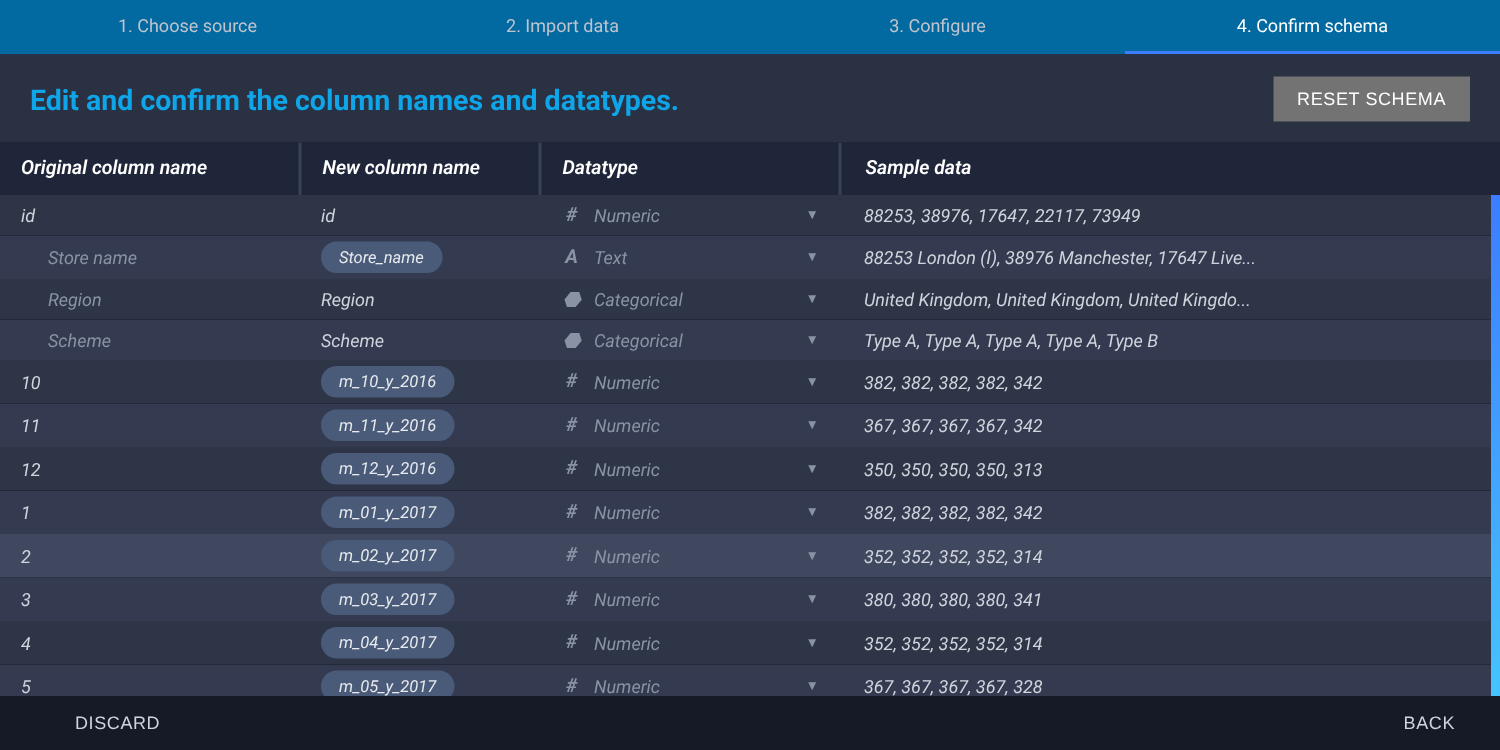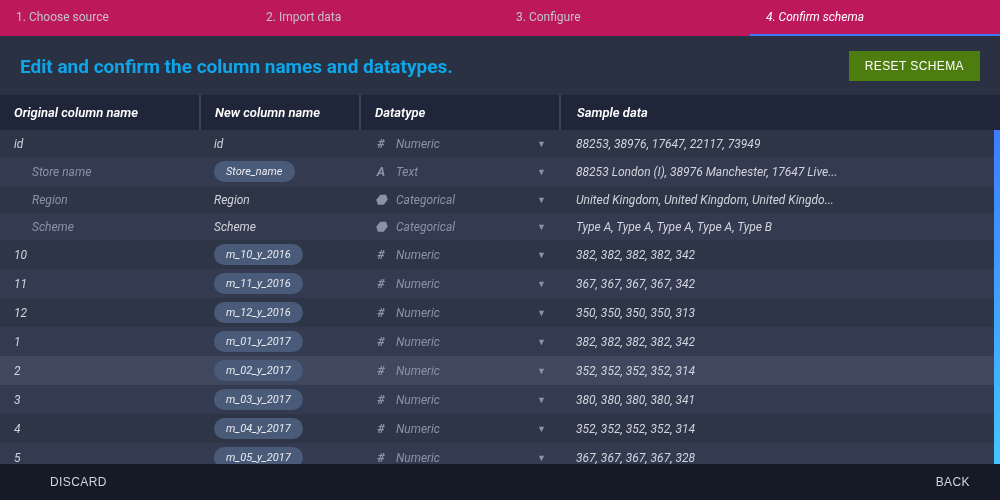--- a/index.html
+++ b/index.html
@@ -9,53 +9,53 @@
   color: #e8eaed;
   font-size: 13px;
   width: 1000px;
   height: 500px;
   overflow: hidden;
   display: flex;
   flex-direction: column;
 }
 .steps {
   display: flex;
-  background: #be185d;
+  background: #0369a1;
   border-bottom: 1px solid #2a3142;
+  text-align: center;
 }
 .step {
   flex: 1;
   padding: 10px 16px;
   font-size: 12px;
   color: #c0c4cc;
   cursor: pointer;
 }
 .step.active {
   color: #fff;
   border-bottom: 2px solid #3d7cff;
-  font-style: italic;
 }
 .toolbar {
   display: flex;
   justify-content: space-between;
   align-items: center;
   padding: 14px 20px;
   background: #2a3142;
 }
 .toolbar-text { color: #0ea5e9; font-size: 19px; font-weight: bold; }
 .btn {
   padding: 8px 16px;
   border: none;
   font-size: 12px;
   font-weight: 500;
   cursor: pointer;
   text-transform: uppercase;
   letter-spacing: 0.4px;
 }
-.btn-primary { background: #4d7c0f; color: #fff; text-align: right; }
+.btn-primary { background: #737373; color: #fff; text-align: right; }
 .btn-text { background: transparent; color: #d0d4dc; }
 .table-container { flex: 1; overflow: hidden; position: relative; font-style: italic; }
 .table { width: 100%; border-collapse: collapse; }
 .thead { background: #20263a; }
 .th {
   text-align: left;
   padding: 10px 14px;
   font-size: 13px;
   font-weight: 600;
   color: #fff;

